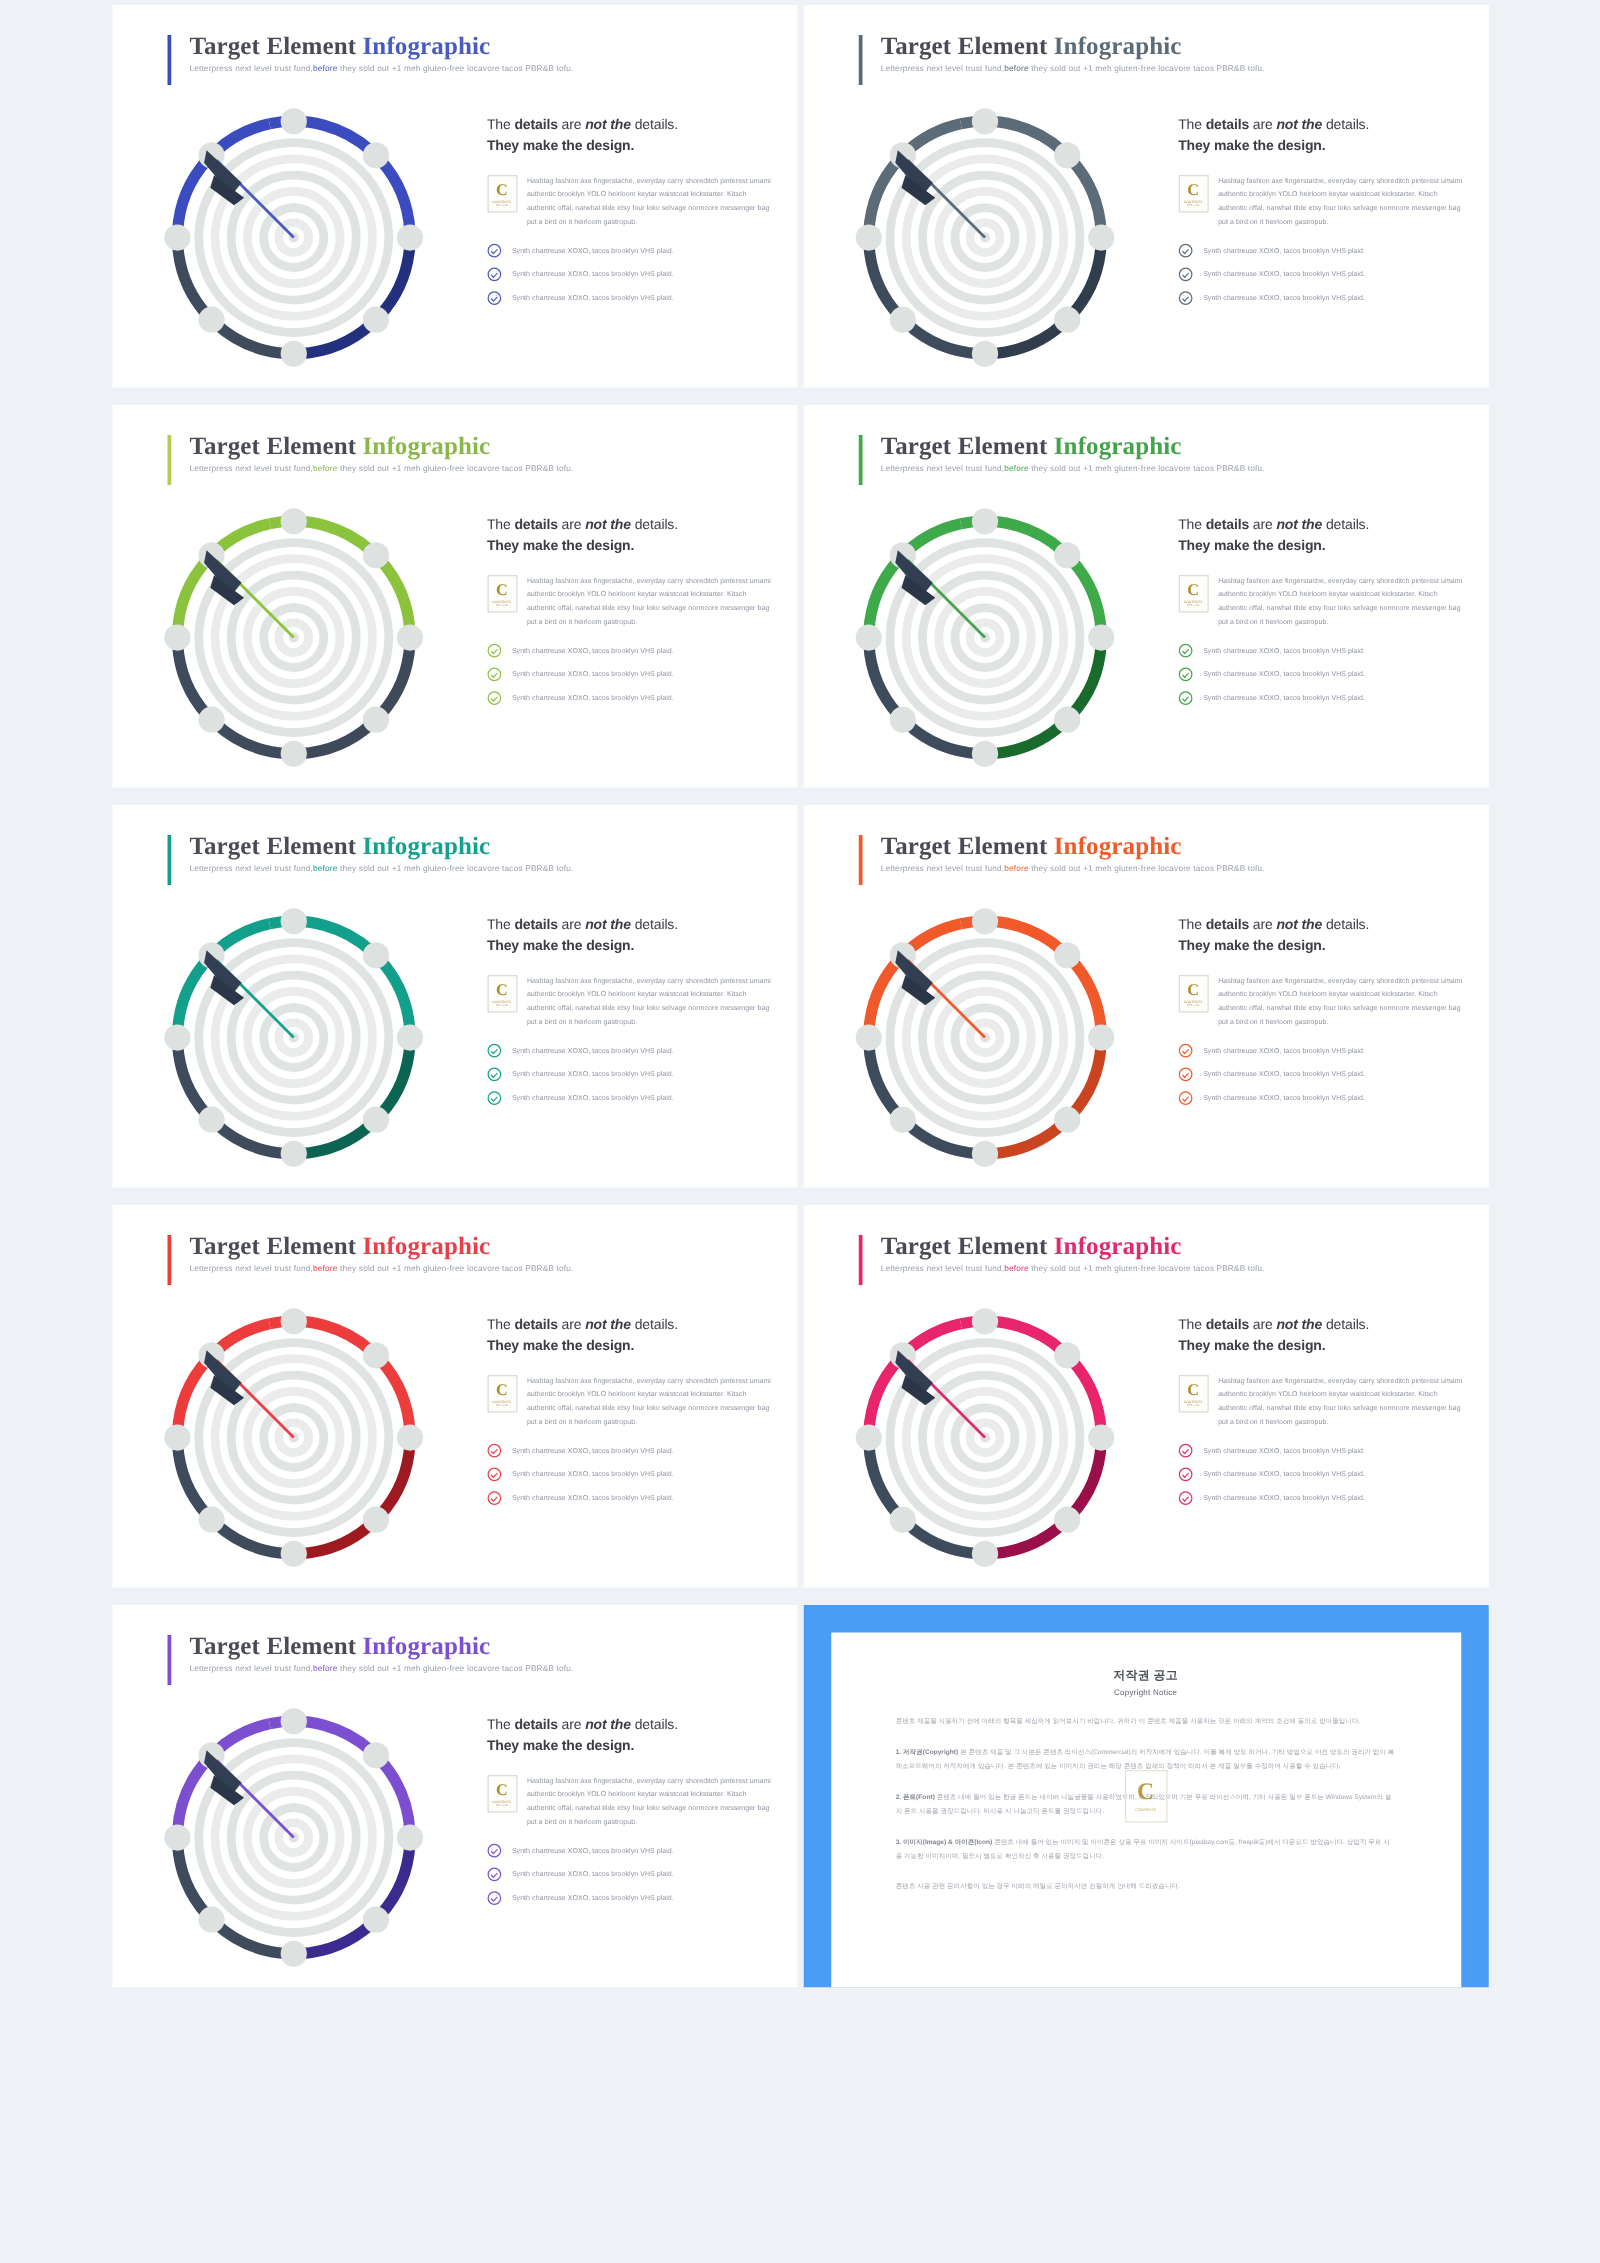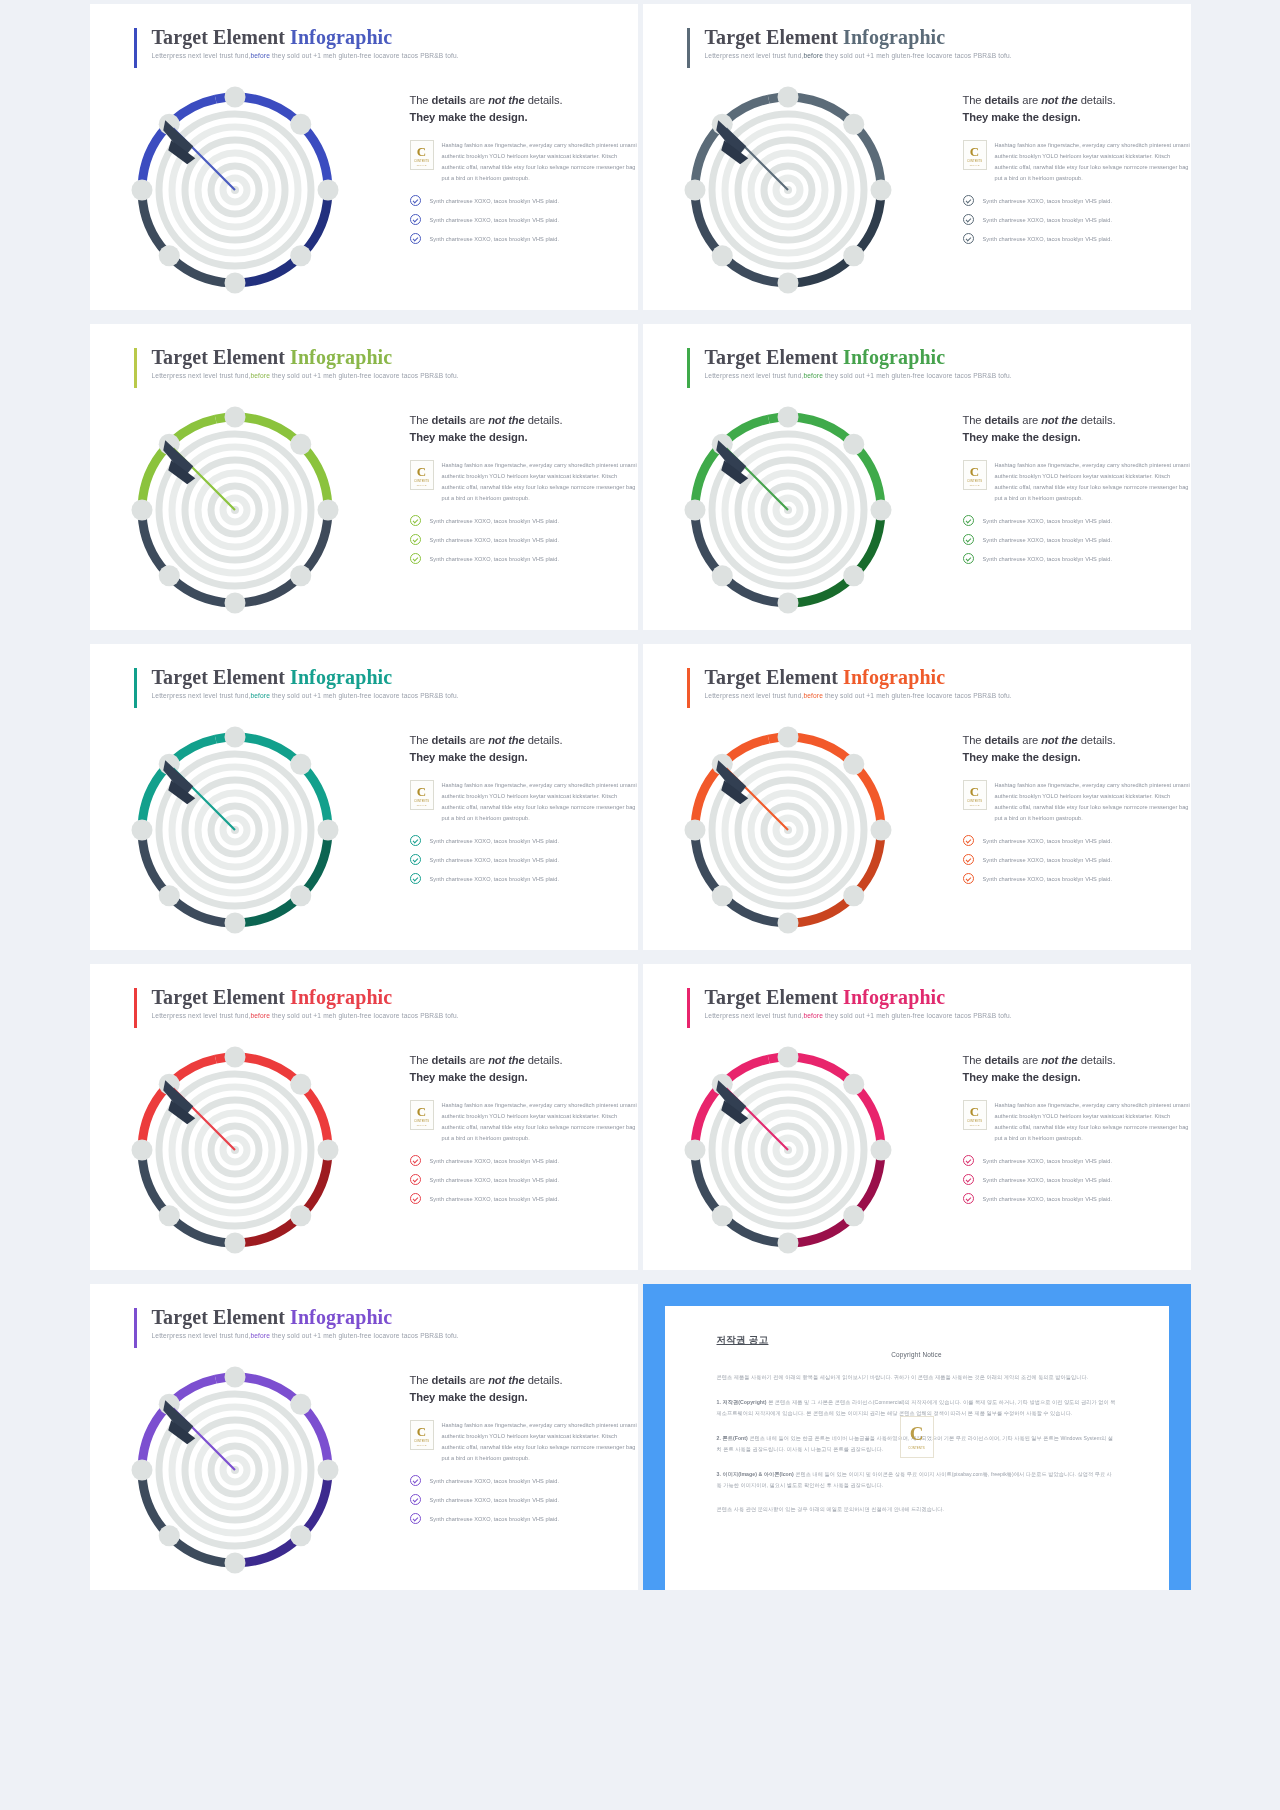--- a/index.html
+++ b/index.html
@@ -63,21 +63,20 @@
     height: 240px;
   }
   .target svg { display: block; }
 
   
   .right {
     position: absolute;
     left: 300px;
     top: 88px;
     width: 232px;
-    margin-left: 20px;
   }
   .right h2 {
     font-size: 11.2px;
     line-height: 1.55;
     color: #3c3c46;
     font-weight: 400;
     letter-spacing: -.1px;
   }
   .right h2 b { font-weight: 700; }
   .right h2 i { font-style: italic; font-weight: 700; }
@@ -172,26 +171,25 @@
     display: flex; flex-direction: column;
     align-items: center; justify-content: center;
     opacity: .85;
   }
   .copy-inner .watermark .c {
     font-family: "Liberation Serif", serif;
     font-size: 19px; font-weight: 700; color: #b08d29; line-height: 1;
   }
   .copy-inner .watermark .lw { font-size: 3px; color: #b08d29; margin-top: 3px; }
   .cp-title {
-    text-align: left;
+    text-align: center;
     font-size: 9.5px;
     color: #4a4f58;
     font-weight: 700;
     letter-spacing: .3px;
-    text-decoration: underline;
   }
   .cp-sub {
     text-align: center;
     font-size: 6.4px;
     color: #5d636d;
     margin-top: 4px;
     letter-spacing: .2px;
   }
   .cp-p {
     font-size: 5.2px;

